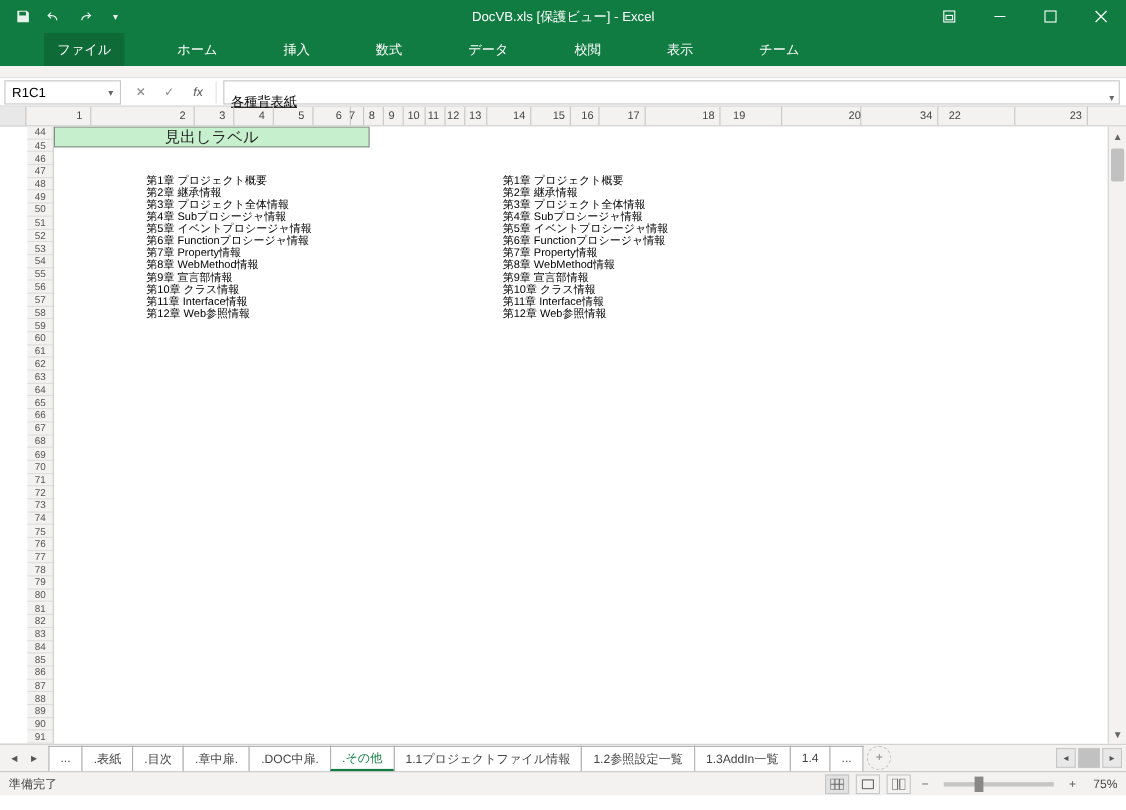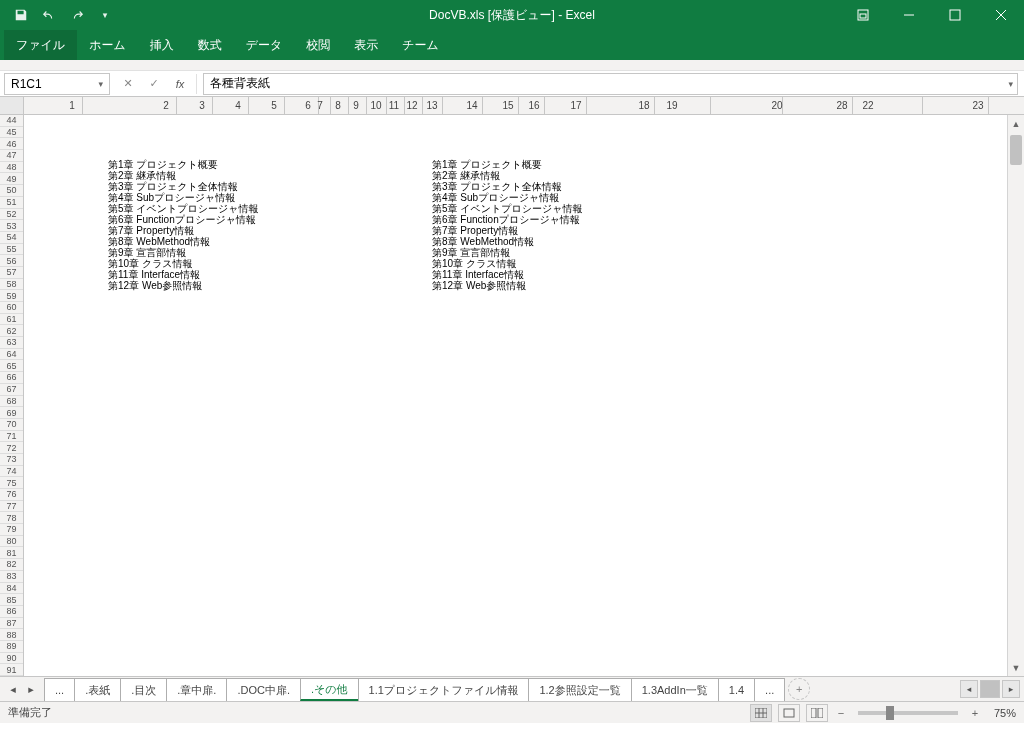--- a/index.html
+++ b/index.html
@@ -6,41 +6,41 @@
 body { background: #fff; width: 1024px; height: 736px; overflow: hidden; position: relative; }
 .titlebar { background: #107c41; height: 30px; display: flex; align-items: center; color: #fff; font-size: 12px; position: relative; }
 .qat { display: flex; align-items: center; gap: 2px; padding-left: 8px; }
 .qat-btn { width: 26px; height: 26px; display: flex; align-items: center; justify-content: center; opacity: 0.9; }
 .qat-btn svg { width: 14px; height: 14px; }
 .title-center { position: absolute; left: 50%; transform: translateX(-50%); font-size: 12px; }
 .win-controls { margin-left: auto; display: flex; }
 .win-btn { width: 46px; height: 30px; display: flex; align-items: center; justify-content: center; }
 .win-btn svg { width: 12px; height: 12px; stroke: #fff; stroke-width: 1; fill: none; }
 .ribbon-tabs { background: #107c41; height: 30px; display: flex; align-items: center; padding: 0 4px; gap: 0; color: #fff; font-size: 12px; }
-.rtab { padding: 0 12px; height: 30px; display: flex; align-items: center; cursor: pointer; }
+.rtab { padding: 0 12px; height: 30px; display: flex; align-items: center; cursor: pointer; margin-left: 36px; }
 .rtab.file { background: #0e6b38; }
 .tell-me { margin-left: 8px; display: flex; align-items: center; gap: 4px; opacity: 0.9; }
 .tell-me svg { width: 14px; height: 14px; }
 .r-right { margin-left: auto; display: flex; align-items: center; gap: 8px; padding-right: 10px; }
 .share-btn { display: flex; align-items: center; gap: 4px; border: 1px solid rgba(255,255,255,0.3); padding: 2px 8px; border-radius: 2px; opacity: 0.7; }
 .ribbon-gap { background: #f3f2f1; height: 11px; border-bottom: 1px solid #e1e1e1; }
 .formula-bar { background: #fff; height: 26px; display: flex; align-items: center; border-bottom: 1px solid #c6c6c6; font-size: 12px; }
 .name-box { width: 106px; height: 22px; border: 1px solid #c6c6c6; margin-left: 4px; display: flex; align-items: center; padding: 0 6px; position: relative; background: #fff; }
 .name-box-dd { margin-left: auto; font-size: 9px; color: #666; }
 .fb-btns { display: flex; align-items: center; gap: 2px; margin-left: 6px; border-right: 1px solid #e1e1e1; padding-right: 4px; }
 .fb-btn { width: 24px; height: 20px; display: flex; align-items: center; justify-content: center; color: #888; font-size: 11px; }
 .fb-btn.fx { font-style: italic; color: #555; }
-.formula-input { flex: 1; height: 22px; border: 1px solid #c6c6c6; margin: 0 6px 0 6px; padding: 0 6px; display: flex; align-items: center; background: #fff; position: relative; }
+.formula-input { flex: 1; height: 22px; border: 1px solid #c6c6c6; margin: 0 6px 0 6px; padding: 10px 6px; display: flex; background: #fff; position: relative; text-decoration: underline; }
 .formula-dd { position: absolute; right: 4px; font-size: 9px; color: #666; }
 .col-headers { height: 18px; display: flex; background: #f3f2f1; border-bottom: 1px solid #c6c6c6; font-size: 10px; color: #444; }
 .select-all { width: 24px; border-right: 1px solid #c6c6c6; background: #e8e8e8; flex-shrink: 0; }
 .col-headers-inner { flex: 1; position: relative; overflow: hidden; }
 .ch-lab { position: absolute; top: 0; height: 100%; display: flex; align-items: center; justify-content: center; }
 .ch-tick { position: absolute; top: 0; width: 1px; height: 100%; background: #c6c6c6; }
-.grid-wrap { display: flex; height: 561px; }
+.grid-wrap { display: flex; height: 561px; padding-left: 25px; }
 .row-headers { width: 24px; background: #f3f2f1; border-right: 1px solid #c6c6c6; font-size: 9px; color: #555; }
 .row-h { height: 11.7px; display: flex; align-items: center; justify-content: center; border-bottom: 1px solid #ddd; }
 .grid { flex: 1; position: relative; background: #fff; overflow: hidden; }
 .heading-cell { position: absolute; left: 0; top: 0; width: 287px; height: 19px; background: #c6efce; border: 1px solid #888; display: flex; align-items: center; justify-content: center; font-size: 14px; color: #222; }
 .chap-list { position: absolute; font-size: 10px; line-height: 11px; color: #000; white-space: nowrap; }
 .chap-list div { height: 11px; }
 .vscroll { width: 17px; background: #f3f2f1; border-left: 1px solid #d4d4d4; position: relative; }
 .vscroll-arrow { height: 17px; display: flex; align-items: center; justify-content: center; color: #666; font-size: 9px; }
 .vscroll-thumb { position: absolute; left: 2px; right: 2px; top: 20px; height: 30px; background: #c1c1c1; border-radius: 2px; }
 .sheet-bar { height: 25px; background: #f3f2f1; border-top: 1px solid #c6c6c6; display: flex; align-items: center; font-size: 11px; }
@@ -175,21 +175,21 @@
       <div class="ch-lab" style="left: 492px; width: 36px;">16</div>
       <div class="ch-tick" style="left: 562px;"></div>
       <div class="ch-lab" style="left: 534px; width: 36px;">17</div>
       <div class="ch-tick" style="left: 630px;"></div>
       <div class="ch-lab" style="left: 602px; width: 36px;">18</div>
       <div class="ch-tick" style="left: 686px;"></div>
       <div class="ch-lab" style="left: 630px; width: 36px;">19</div>
       <div class="ch-tick" style="left: 758px;"></div>
       <div class="ch-lab" style="left: 735px; width: 36px;">20</div>
       <div class="ch-tick" style="left: 828px;"></div>
-      <div class="ch-lab" style="left: 800px; width: 36px;">28</div>
+      <div class="ch-lab" style="left: 800px; width: 36px;">34</div>
       <div class="ch-tick" style="left: 898px;"></div>
       <div class="ch-lab" style="left: 826px; width: 36px;">22</div>
       <div class="ch-tick" style="left: 964px;"></div>
       <div class="ch-lab" style="left: 936px; width: 36px;">23</div>
     </div>
 </div>
 
 <div class="grid-wrap">
   <div class="row-headers" id="row-headers">
       <div class="row-h">44</div>
@@ -235,20 +235,23 @@
       <div class="row-h">84</div>
       <div class="row-h">85</div>
       <div class="row-h">86</div>
       <div class="row-h">87</div>
       <div class="row-h">88</div>
       <div class="row-h">89</div>
       <div class="row-h">90</div>
       <div class="row-h">91</div>
     </div>
   <div class="grid">
+    <div class="heading-cell">
+      <span>見出しラベル</span>
+    </div>
     <div class="chap-list" id="chap-left" style="left:84px; top:44px;">
         <div>第1章  プロジェクト概要</div>
         <div>第2章  継承情報</div>
         <div>第3章  プロジェクト全体情報</div>
         <div>第4章  Subプロシージャ情報</div>
         <div>第5章  イベントプロシージャ情報</div>
         <div>第6章  Functionプロシージャ情報</div>
         <div>第7章  Property情報</div>
         <div>第8章  WebMethod情報</div>
         <div>第9章  宣言部情報</div>

